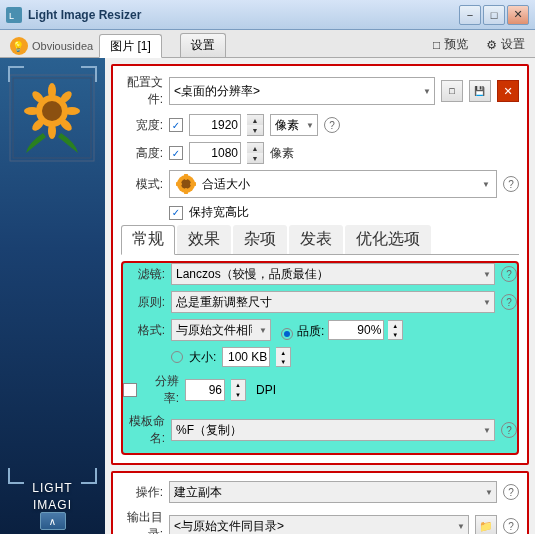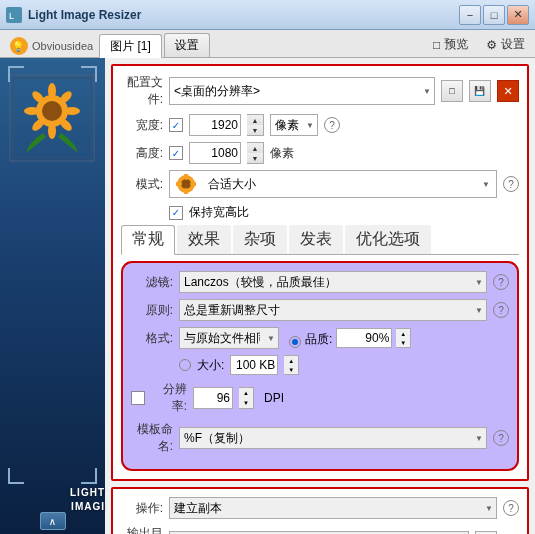--- a/index.html
+++ b/index.html
@@ -93,21 +93,21 @@
     .main-tab {
       height: 24px;
       padding: 0 10px;
       border: 1px solid #aaa;
       border-bottom: none;
       background: linear-gradient(to bottom, #f5f5f5, #e0e0e0);
       cursor: pointer;
       display: flex;
       align-items: center;
       font-size: 12px;
-      margin-right: 2px;
+      margin-right: 18px;
       border-radius: 3px 3px 0 0;
     }
     .main-tab.active {
       background: white;
       border-bottom: 1px solid white;
       margin-bottom: -1px;
       z-index: 1;
     }
     .tab-bar-right {
       margin-left: auto;
@@ -153,26 +153,25 @@
     }
     .logo-overlay {
       position: absolute;
       bottom: 20px;
       left: 0;
       right: 0;
       text-align: center;
     }
     .logo-overlay-text {
       color: white;
-      font-size: 10px;
-      font-weight: bold;
+      font-size: 12px;
+      font-weight: normal;
       letter-spacing: 1px;
       line-height: 1.4;
       text-shadow: 0 1px 3px rgba(0,0,0,0.5);
-      text-align: right;
     }
     .nav-arrow {
       position: absolute;
       bottom: 4px;
       left: 50%;
       transform: translateX(-50%);
       width: 26px;
       height: 18px;
       background: linear-gradient(to bottom, #4a7aaa, #2a5a8a);
       border: 1px solid #6a9aba;
@@ -325,23 +324,22 @@
     .inner-tab.active {
       background: white;
       border: 1px solid #aaa;
       border-bottom: 1px solid white;
       margin-bottom: -1px;
     }
 
     
     .sub-section {
       border: 2px solid #cc0000;
-      background: #c4b5fd;
-      padding: 8px;
-      border-radius: 11px;
+      background: #5eead4;
+      border-radius: 4px;
     }
     .radio-btn {
       width: 12px;
       height: 12px;
       border: 1px solid #888;
       border-radius: 50%;
       display: flex;
       align-items: center;
       justify-content: center;
       cursor: pointer;
@@ -502,21 +500,21 @@
         <input type="text" class="number-input" value="1080" style="width: 52px; height: 22px; border: 1px solid rgb(170, 170, 170); text-align: right; font-size: 12px; padding: 0px 2px;">
         <div class="spin-btn-group">
           <div class="spin-btn">▲</div>
           <div class="spin-btn">▼</div>
         </div>
         <span style="font-size:12px;color:#333;">像素</span>
       </div>
 
       <div class="form-row">
         <span class="form-label">模式:</span>
-        <div style="flex:1;height:28px;border:1px solid #aaa;background:white;display:flex;align-items:center;padding:0 6px;gap:12px;position:relative;">
+        <div style="flex:1;height:28px;border:1px solid #aaa;background:white;display:flex;align-items:center;padding:0 6px;gap:6px;position:relative;">
           <svg width="20" height="20" viewBox="0 0 20 20">
             <circle cx="10" cy="10" r="9" fill="#f5a020"></circle>
             <circle cx="10" cy="10" r="5" fill="#8b5010"></circle>
             <ellipse cx="10" cy="2" rx="2" ry="4" fill="#f5a020"></ellipse>
             <ellipse cx="10" cy="18" rx="2" ry="4" fill="#f5a020"></ellipse>
             <ellipse cx="2" cy="10" rx="4" ry="2" fill="#f5a020"></ellipse>
             <ellipse cx="18" cy="10" rx="4" ry="2" fill="#f5a020"></ellipse>
           </svg>
           <span>合适大小</span>
           <span style="margin-left:auto;font-size:8px;color:#666;">▼</span>

